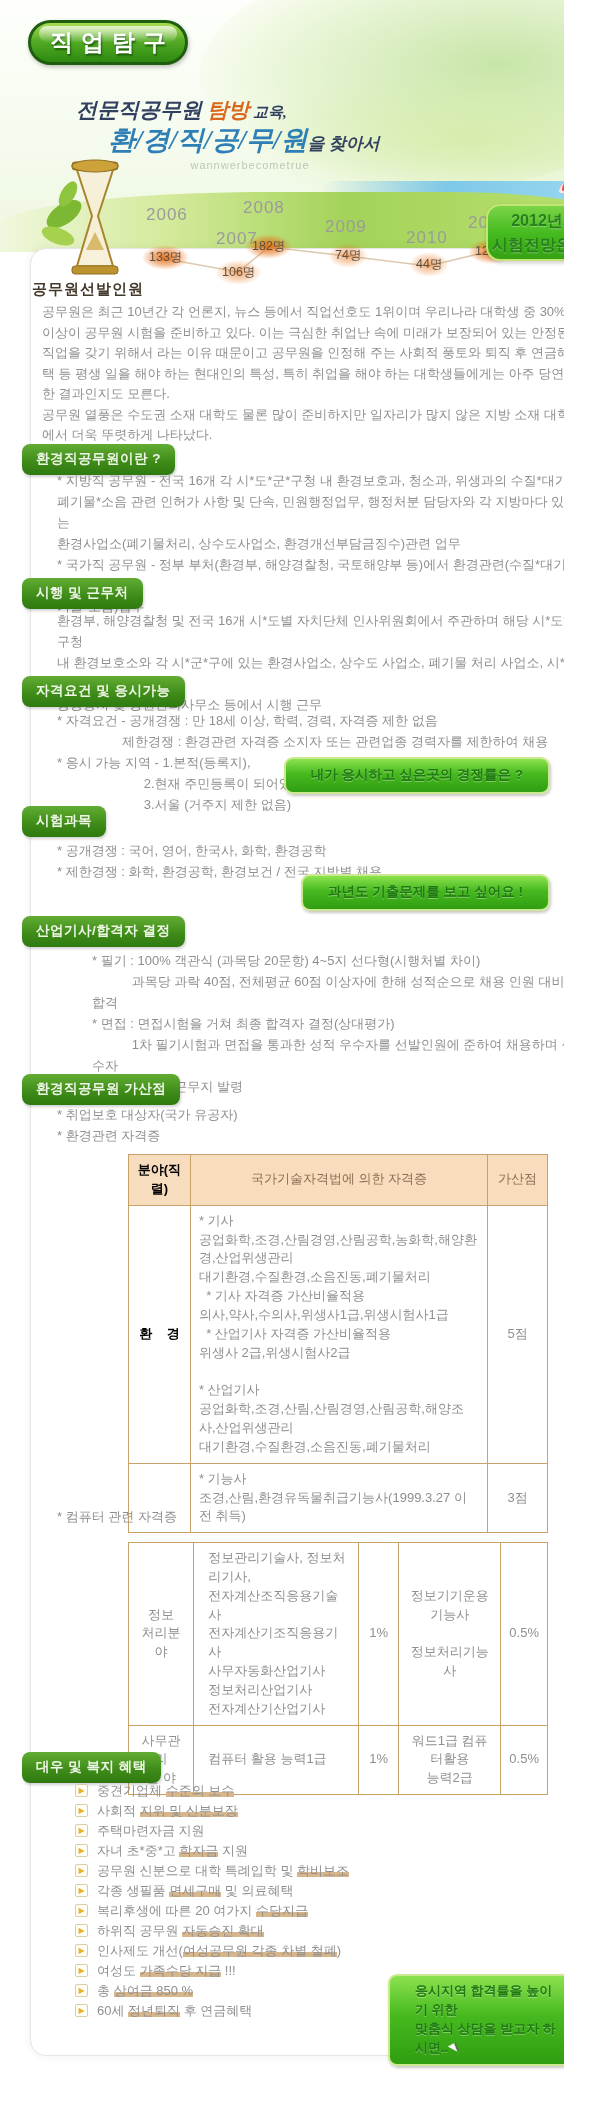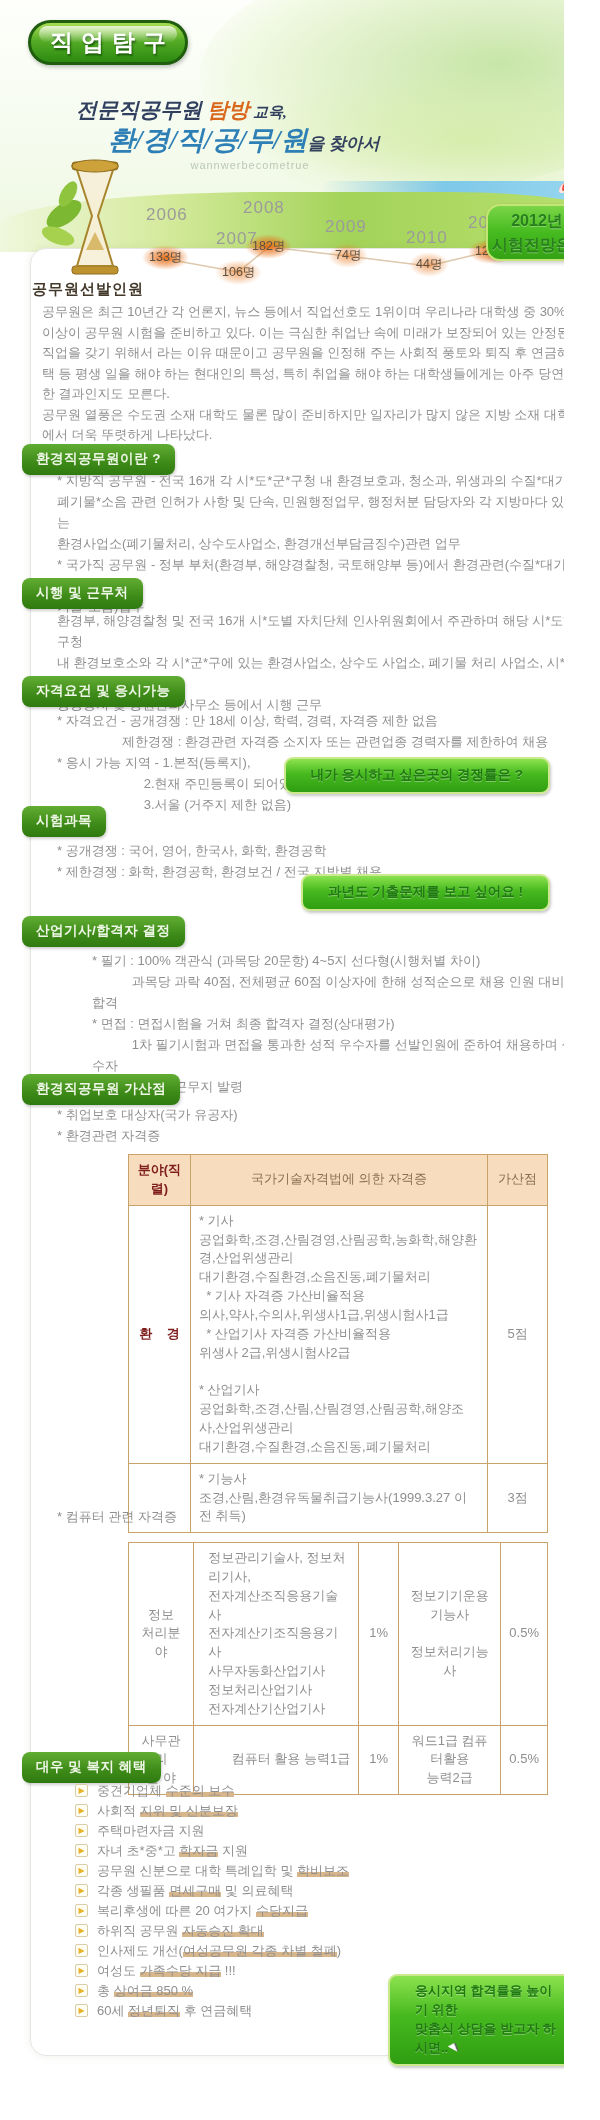--- a/index.html
+++ b/index.html
@@ -74,21 +74,21 @@
                 background:linear-gradient(180deg,#8ce24f 0%,#47b91f 45%,#2f9e12 100%);
                 border:2px solid #cde98f; color:#1f7a10; font-size:13.5px; font-weight:bold;
                 text-shadow:0 1px 0 rgba(255,255,255,.35); box-shadow:1px 2px 3px rgba(0,0,0,.22);
                 cursor:pointer; white-space:pre-line; line-height:1.45; }
 
   
   table { border-collapse:collapse; position:absolute; left:128px; z-index:3; font-size:13px; color:#8f8f8f; }
   td, th { border:1px solid #c9a26a; vertical-align:middle; padding:6px 8px; white-space:pre-wrap; line-height:1.45; }
   .t1 { width:420px; }
   .t1 th { background:#f7ddbd; color:#8a6f52; font-weight:normal; height:36px; text-align:center; }
-  .t1 .col-field { width:62px; text-align:center; color:#7f1d1d; font-weight:bold; }
+  .t1 .col-field { width:62px; text-align:center; color:#000000; font-weight:bold; }
   .t1 .col-cert { width:298px; }
   .t1 .col-pts { width:60px; text-align:center; }
   .t2 { width:420px; }
   .t2 td { text-align:center; }
   .t2 .c-field { width:66px; }
   .t2 .c-cert { width:168px; text-align:left; padding-left:14px; }
   .t2 .c-rate1 { width:40px; }
   .t2 .c-cert2 { width:104px; }
   .t2 .c-rate2 { width:42px; }
   .mini-label { position:absolute; left:57px; z-index:3; font-size:13px; color:#8f8f8f; }
@@ -248,21 +248,21 @@
 전자계산기산업기사</td>
       <td class="c-rate1">1%</td>
       <td class="c-cert2">정보기기운용기능사
 
 정보처리기능사</td>
       <td class="c-rate2">0.5%</td>
     </tr>
     <tr style="height:64px;">
       <td class="c-field">사무관리
 분 야</td>
-      <td class="c-cert" style="text-align:right;">컴퓨터 활용 능력1급</td>
+      <td class="c-cert" style="text-align:left;">컴퓨터 활용 능력1급</td>
       <td class="c-rate1">1%</td>
       <td class="c-cert2">워드1급 컴퓨터활용
 능력2급</td>
       <td class="c-rate2">0.5%</td>
     </tr>
   </tbody>
     </table>
 
   <div class="sec-badge" style="top:1752px;">대우 및 복지 혜택</div>
   <ul class="welfare">

